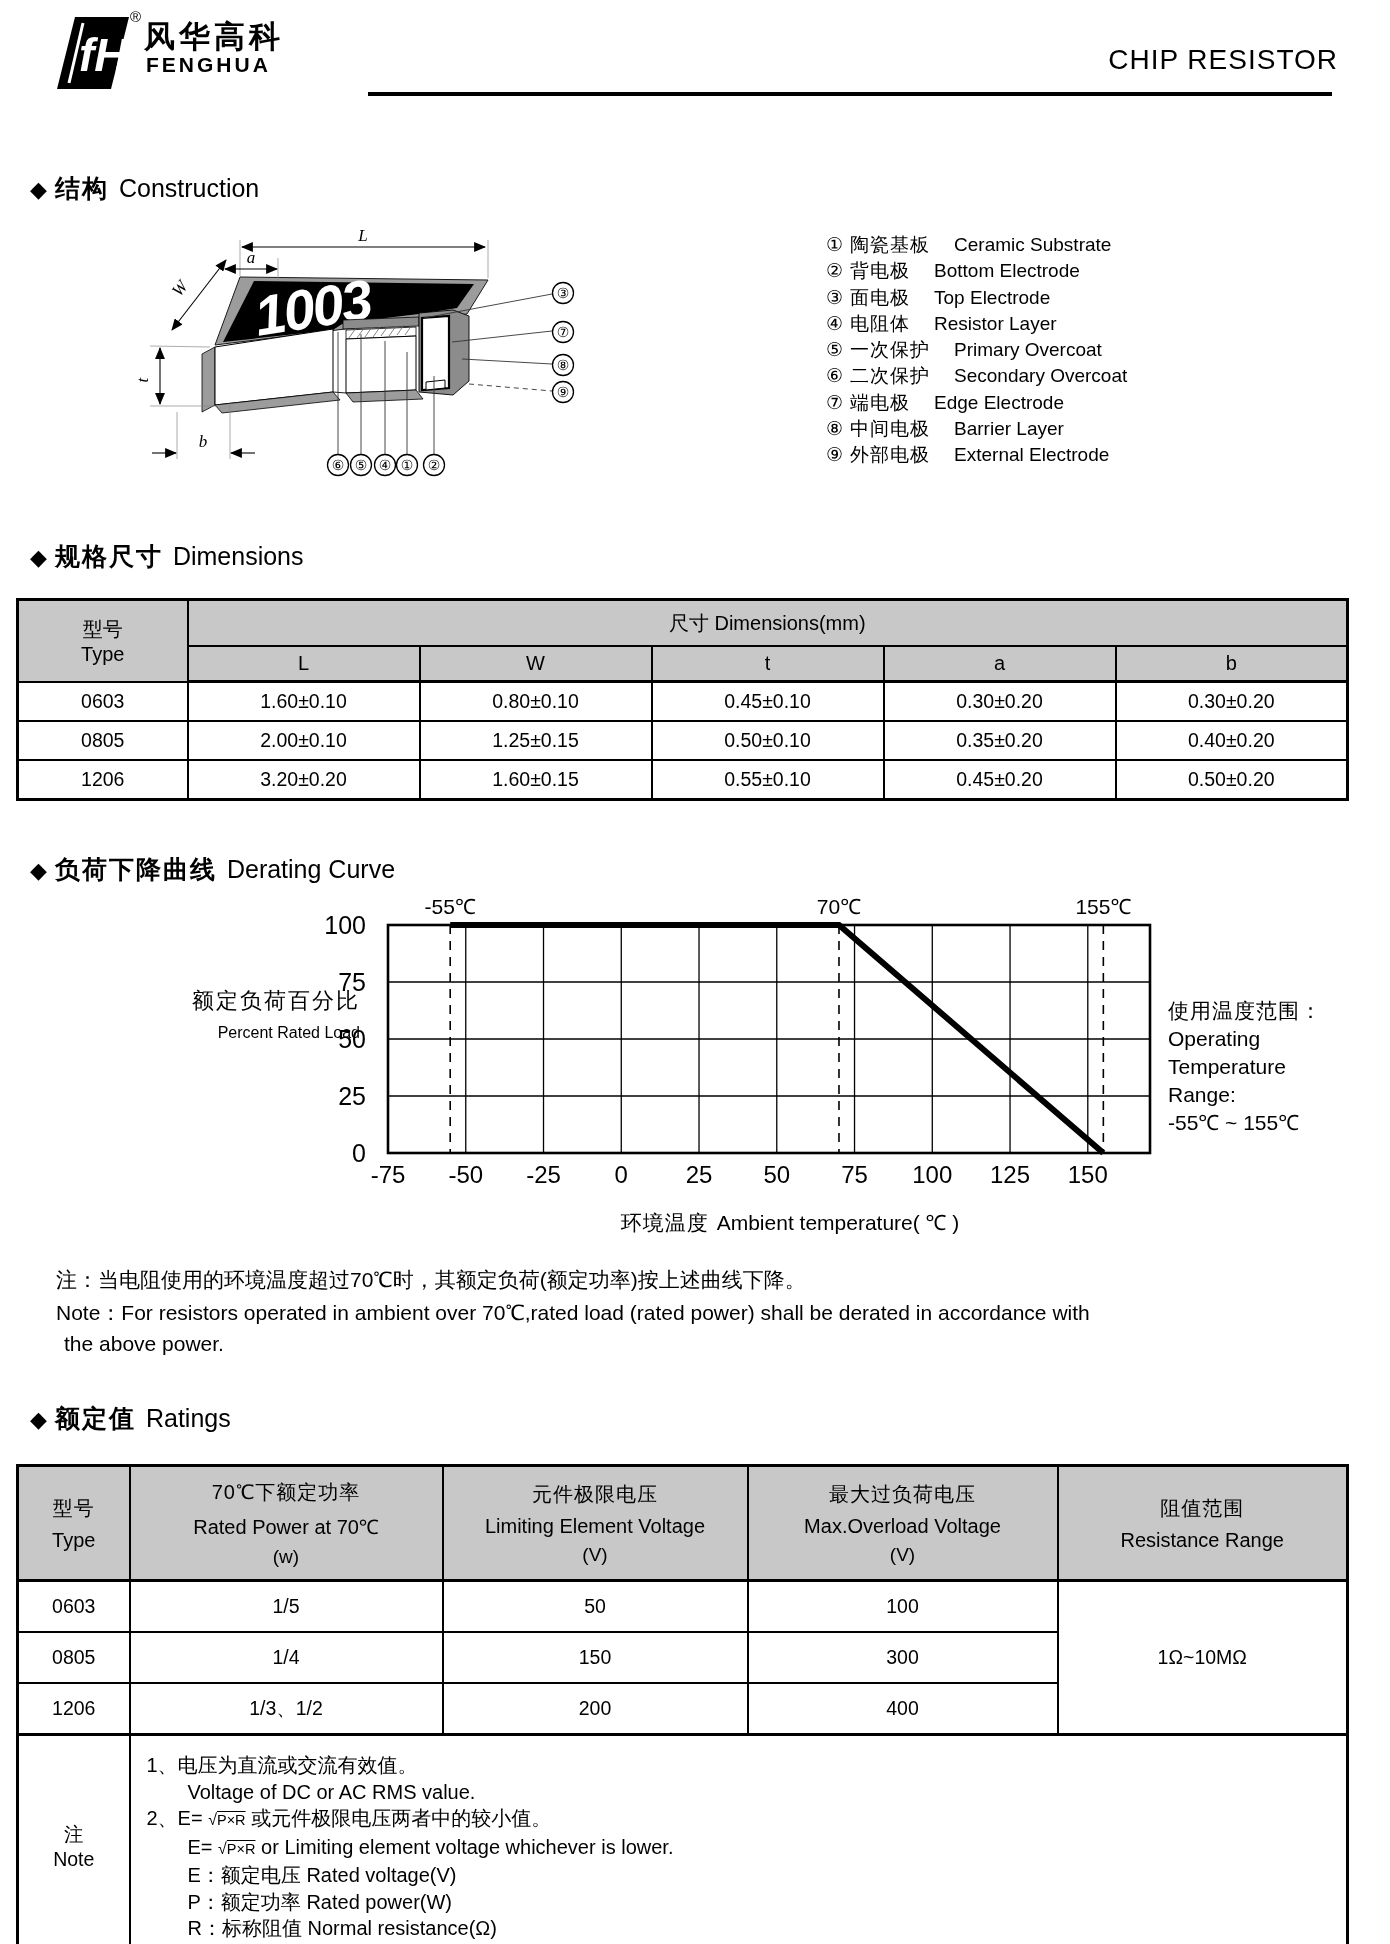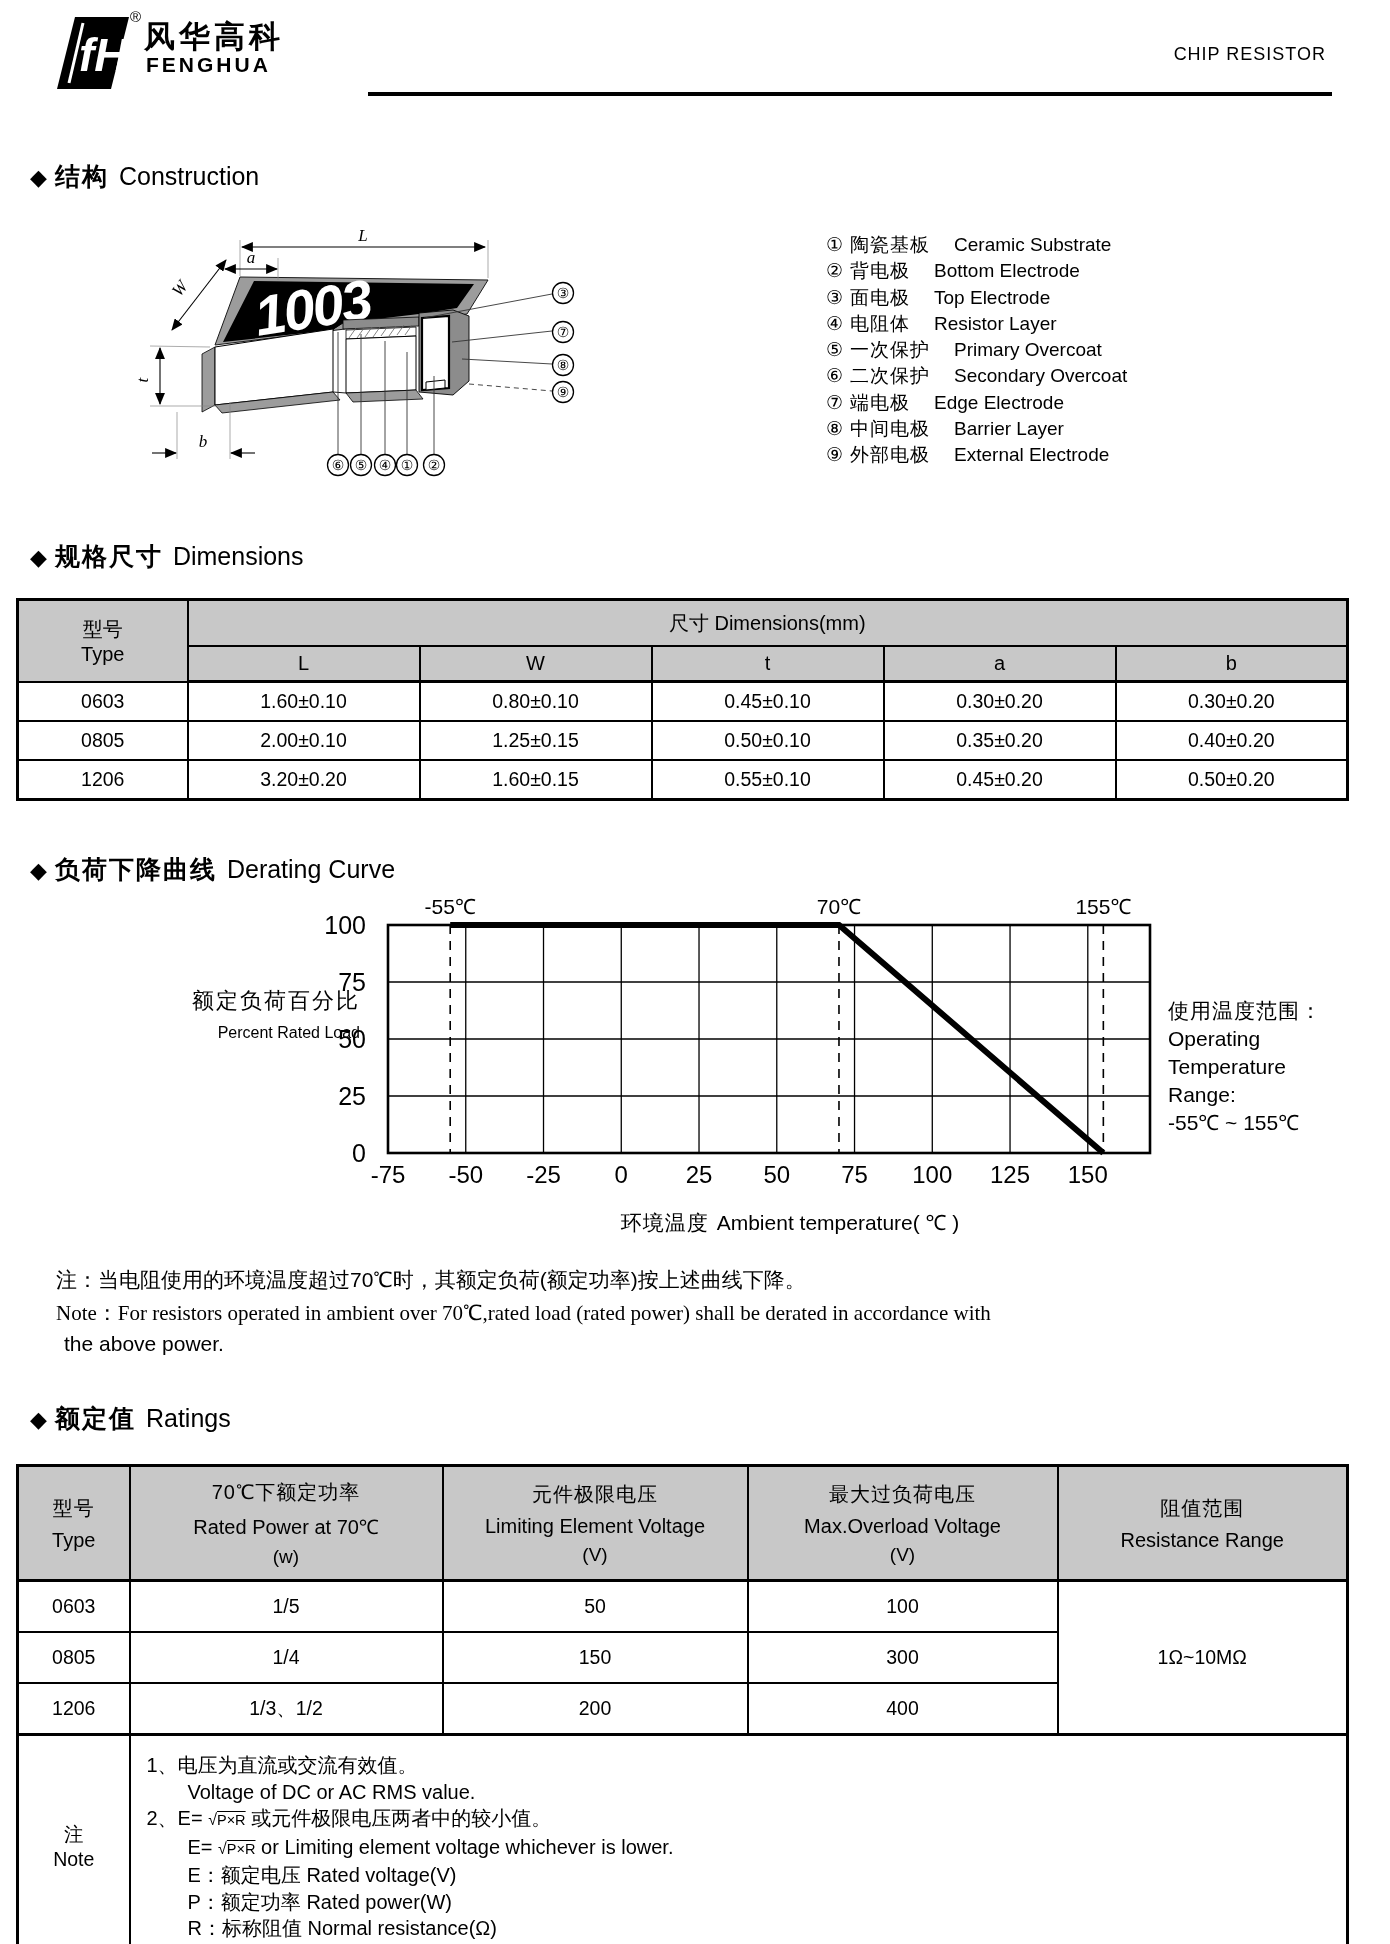--- a/index.html
+++ b/index.html
@@ -4,21 +4,21 @@
 <style>
   html,body{margin:0;padding:0;background:#fff;}
   .page{position:relative;width:1390px;height:1944px;background:#ffffff;color:#000;
         font-family:"Liberation Sans",sans-serif;overflow:hidden;}
 
   
   .logo-mark{position:absolute;left:55px;top:13px;width:80px;height:80px;}
   .reg-mark{position:absolute;left:130px;top:8px;font-size:15px;}
   .logo-cn{position:absolute;left:144px;top:16px;font-size:31px;font-weight:bold;letter-spacing:4px;}
   .logo-en{position:absolute;left:146px;top:53px;font-size:21px;font-weight:bold;letter-spacing:3px;}
-  .page-title{position:absolute;right:64px;top:44px;font-size:18px;letter-spacing:1px;}
+  .page-title{position:absolute;right:52px;top:44px;font-size:28px;letter-spacing:1px;}
   .head-rule{position:absolute;left:368px;top:92px;width:964px;height:4px;background:#000;}
 
   
   .sec-title{position:absolute;left:30px;font-size:25px;white-space:nowrap;}
   .sec-title .dia{font-size:22px;margin-right:8px;}
   .sec-title .cn{font-weight:bold;margin-right:10px;letter-spacing:2px;}
   .sec-title .en{font-weight:normal;}
 
   
   .cons-svg{position:absolute;left:132px;top:214px;width:455px;height:272px;}
@@ -89,21 +89,21 @@
     <polygon points="20,4 74,4 56,76 2,76" fill="#000"></polygon>
     <path d="M14 70 L28 10" stroke="#fff" stroke-width="3" fill="none"></path>
     <text x="24" y="58" font-size="46" font-style="italic" font-weight="bold" fill="#fff">fH</text>
   </svg>
   <div class="reg-mark">®</div>
   <div class="logo-cn">风华高科</div>
   <div class="logo-en">FENGHUA</div>
   <div class="page-title">CHIP RESISTOR</div>
   <div class="head-rule"></div>
 
-  <div class="sec-title" style="top:160px;">
+  <div class="sec-title" style="top:172px;">
     <span class="dia">◆</span><span class="cn">结构</span><span class="en">Construction</span>
   </div>
 
   <svg class="cons-svg" viewBox="0 0 455 272">
     <defs>
       <marker id="arr" viewBox="0 0 12 10" markerWidth="11" markerHeight="9" refX="11" refY="5" orient="auto-start-reverse">
         <path d="M0,0 L12,5 L0,10 Z" fill="#000"></path>
       </marker>
     </defs>
 
@@ -322,21 +322,21 @@
     <div>Temperature</div>
     <div>Range:</div>
     <div>-55℃ ~ 155℃</div>
   </div>
 
   <div class="xlabel">
     <span class="cn">环境温度</span><span>Ambient temperature( ℃ )</span>
   </div>
 
   <div class="curve-note" style="top:1266px;">注：当电阻使用的环境温度超过70℃时，其额定负荷(额定功率)按上述曲线下降。</div>
-  <div class="curve-note" style="top:1299px;font-family:Liberation Serif, serif;">Note：For resistors operated in ambient over 70℃,rated load (rated power) shall be derated in accordance with</div>
+  <div class="curve-note" style="top:1299px;">Note：For resistors operated in ambient over 70℃,rated load (rated power) shall be derated in accordance with</div>
   <div class="curve-note" style="top:1332px;left:64px;">the above power.</div>
 
   <div class="sec-title" style="top:1402px;">
     <span class="dia">◆</span><span class="cn">额定值</span><span class="en">Ratings</span>
   </div>
 
   <table class="data-table rt-table">
     <colgroup>
         <col style="width:112px">
         <col style="width:313px">

